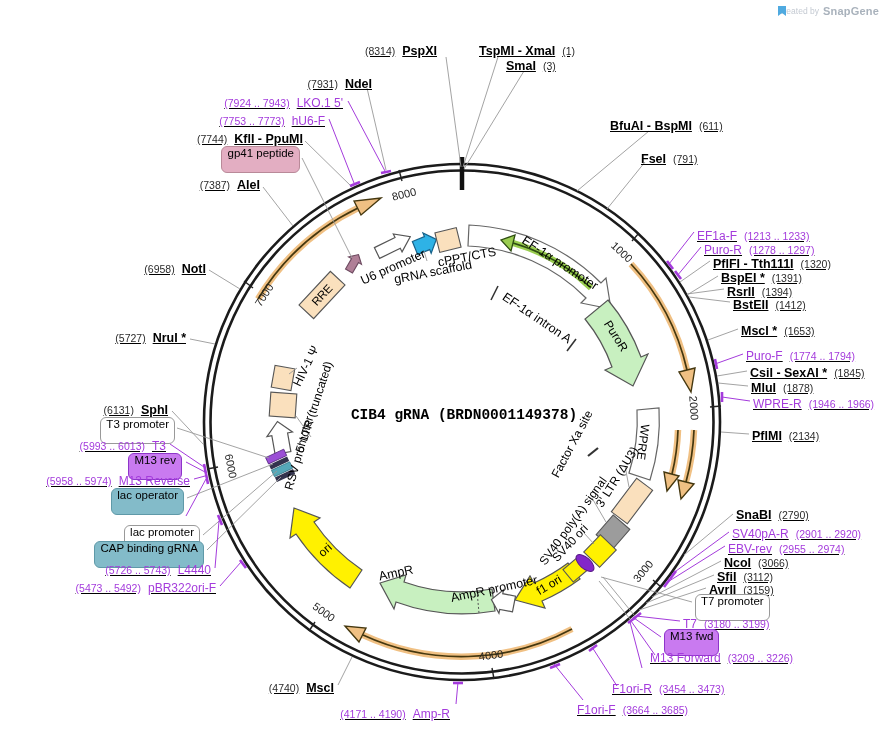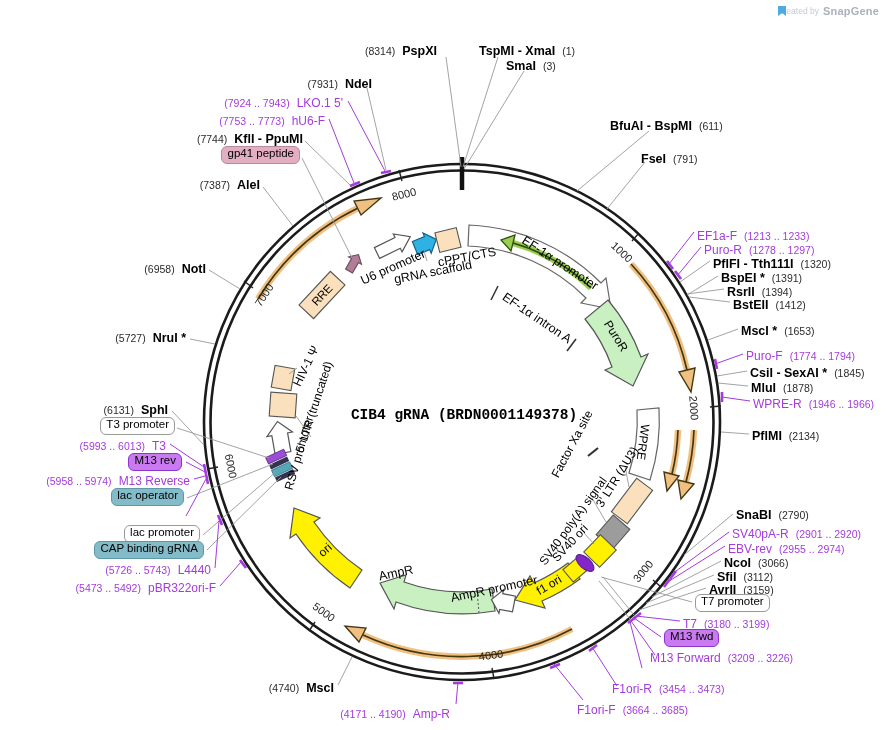--- a/index.html
+++ b/index.html
@@ -1,26 +1,26 @@
 <!DOCTYPE html>
 <html><head>
 <meta charset="utf-8">
 <style>
   html,body{margin:0;padding:0;background:#fff;}
   #stage{position:relative;width:895px;height:730px;background:#fff;overflow:hidden;
          font-family:"Liberation Sans",sans-serif;}
   #stage svg{position:absolute;left:0;top:0;font-family:"Liberation Sans",sans-serif;}
-  .lbl{position:absolute;white-space:nowrap;line-height:1.1;}
+  .lbl{position:absolute;white-space:nowrap;line-height:1.1;text-decoration:underline;}
   .lbl span + span{margin-left:7px;}
   .ename{font-weight:700;font-size:12.5px;color:#000;}
   .epos{font-size:10.5px;color:#2b2b2b;}
   .prname{font-size:12px;color:#A43BDC;}
   .prpos{font-size:10.5px;color:#A43BDC;}
   .pbox{position:absolute;font-size:11.5px;color:#000;white-space:nowrap;
-        padding:0 5px 4px 5px;border:1px solid #999;border-radius:6px;background:#fff;}
+        padding:0 5px 13px 5px;border:1px solid #999;border-radius:6px;background:#fff;}
   .pbox.pink{background:#E3AEC2;border-color:#b98a99;}
   .pbox.purple{background:#C97AF0;border-color:#8d35c9;}
   .pbox.teal{background:#83BBC9;border-color:#5f99a8;}
   .titleblk{position:absolute;left:314px;top:407px;width:300px;text-align:center;font-family:Liberation Mono, monospace;}
   .titleblk .nm{font-weight:700;font-size:14.5px;color:#000;}
   .titleblk .sz{font-size:12.5px;color:#111;margin-top:1px;}
   .wm{position:absolute;right:16px;top:5px;display:flex;align-items:center;gap:4px;}
   .wm .cb{font-size:8.5px;color:#c4cad2;}
   .wm .bn{font-size:11px;font-weight:700;color:#a9b2bc;letter-spacing:.2px;}
 </style>

